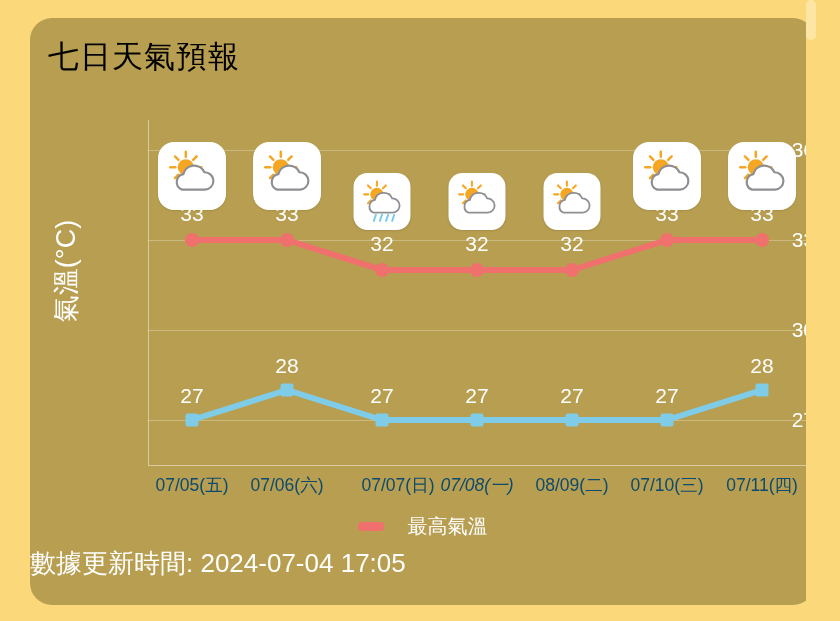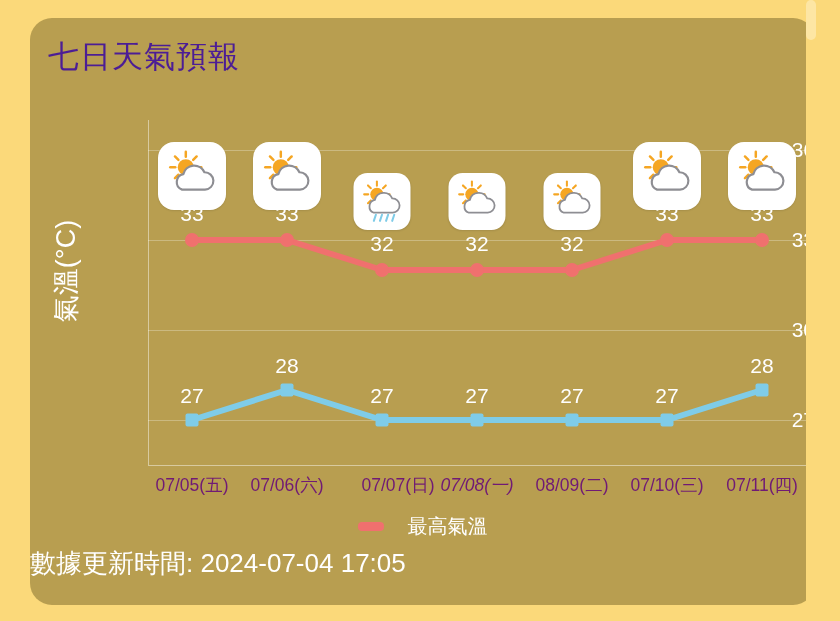--- a/index.html
+++ b/index.html
@@ -42,21 +42,21 @@
     height: 40px;
     background: #FDE6A4;
     border-radius: 5px;
   }
 
   #card-title {
     position: absolute;
     left: 18px;
     top: 18px;
     font-size: 31px;
-    color: #4c1d95;
+    color: #000000;
     letter-spacing: 1px;
     white-space: nowrap;
     font-family: Liberation Serif, serif;
   }
 
   
   #plot {
     position: absolute;
     left: 0px;
     top: 0px;
@@ -108,21 +108,21 @@
     font-size: 27px;
     color: #FFFFFF;
     transform: rotate(-90deg);
     white-space: nowrap;
   }
 
   .xtick {
     position: absolute;
     top: 455px;
     font-size: 17.5px;
-    color: #701a75;
+    color: #0c4a6e;
     text-align: center;
     white-space: nowrap;
     transform: translateX(-50%);
   }
 
   
   .dot-high {
     position: absolute;
     width: 14px;
     height: 14px;

